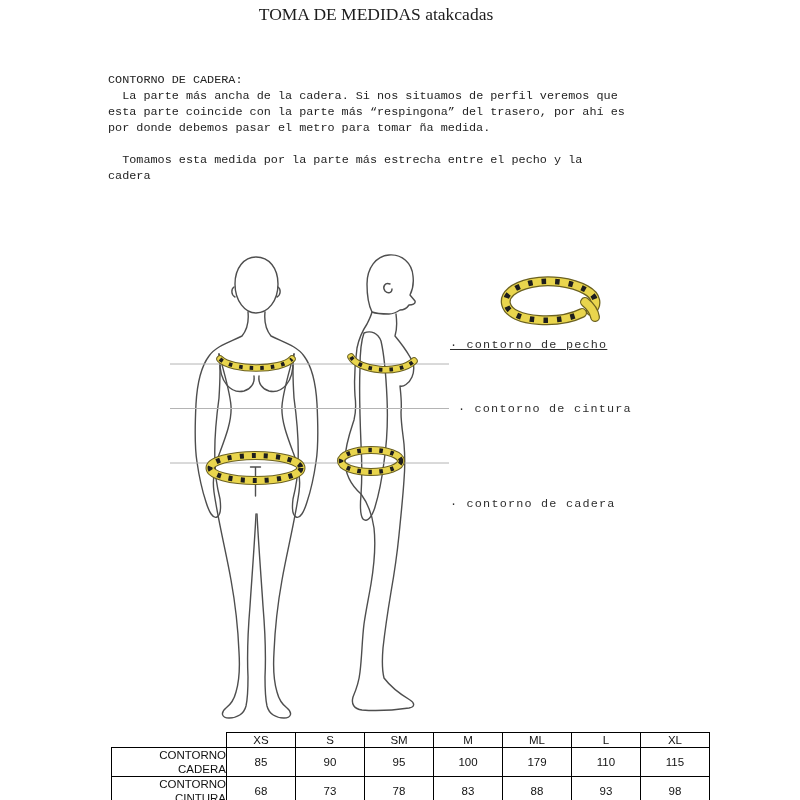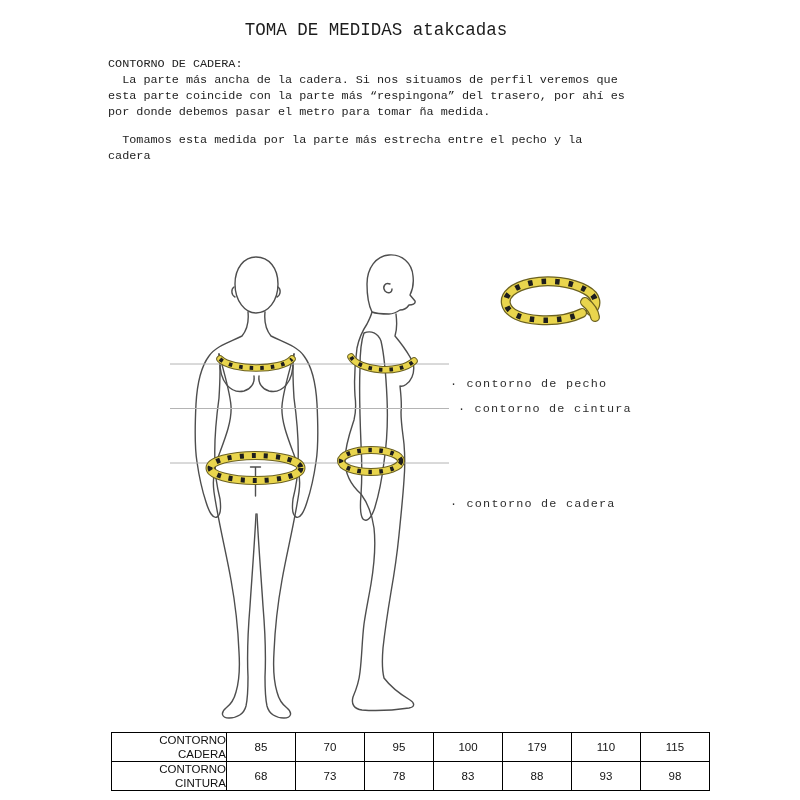--- a/index.html
+++ b/index.html
@@ -1,39 +1,39 @@
 <!DOCTYPE html>
 <html><head>
 <meta charset="utf-8">
 <style>
   html,body{margin:0;padding:0;}
   body{
     width:800px;height:800px;background:#ffffff;position:relative;
     overflow:hidden;font-family:"Liberation Sans",sans-serif;
   }
   .title{
-    position:absolute;top:20px;left:376px;transform:translateX(-50%);
-    font-family:Liberation Mono, monospace;font-size:17.5px;color:#1c1c1c;
+    position:absolute;top:4px;left:376px;transform:translateX(-50%);
+    font-family:Liberation Serif, serif;font-size:17.5px;color:#1c1c1c;
     white-space:nowrap;
   }
   .text-block{
     position:absolute;left:108px;top:56px;width:580px;
     font-family:"Liberation Mono","DejaVu Sans Mono",monospace;
     font-size:11.8px;line-height:16px;color:#232323;
   }
-  .section{margin:0 0 12px 0;}
+  .section{margin:16px 0 12px 0;}
   .section-heading{white-space:pre;}
   .section-body{white-space:pre-wrap;}
   .figure-area{position:absolute;left:0;top:0;width:800px;height:800px;}
   .fig-label{
     position:absolute;height:16px;line-height:16px;white-space:nowrap;
     font-family:"Liberation Mono","DejaVu Sans Mono",monospace;
     font-size:11.8px;letter-spacing:1.2px;color:#2e2e2e;
   }
-  .lbl-pecho{left:450px;top:376px;}
+  .lbl-pecho{left:450px;top:337px;text-decoration:underline;}
   .lbl-cintura{left:458px;top:401px;}
   .lbl-cadera{left:450px;top:454px;margin-top:42px;}
   .figline{fill:none;stroke:#4e4e4e;stroke-width:1.4;stroke-linecap:round;stroke-linejoin:round;}
   .leader{stroke:#b4b4b4;stroke-width:1;}
   .tape-outline{fill:none;stroke:#6b6120;stroke-linecap:round;}
   .tape-fill{fill:none;stroke:#e9d54d;stroke-linecap:round;}
   .tape-marks{fill:none;stroke:#1e1e1e;}
   table.size-table{
     position:absolute;left:111px;top:732px;border-collapse:collapse;table-layout:fixed;
   }
@@ -119,24 +119,34 @@
     <path class="tape-fill" stroke-width="7.5" d="M 585,302 C 590,306 594,311 595,317"></path>
   </g>
 </svg>
 
 <div class="fig-label lbl-pecho">· contorno de pecho</div>
 <div class="fig-label lbl-cintura">· contorno de cintura</div>
 <div class="fig-label lbl-cadera">· contorno de cadera</div>
 
 <table class="size-table">
   <tbody>
+      <tr>
+    <td class="corner"></td>
+    <th>XS</th>
+    <th>S</th>
+    <th>SM</th>
+    <th>M</th>
+    <th>ML</th>
+    <th>L</th>
+    <th>XL</th>
+  </tr>
   <tr>
     <td class="rowlabel">CONTORNO CADERA</td>
     <td>85</td>
-    <td>70</td>
+    <td>90</td>
     <td>95</td>
     <td>100</td>
     <td>179</td>
     <td>110</td>
     <td>115</td>
   </tr>
   <tr>
     <td class="rowlabel">CONTORNO CINTURA</td>
     <td>68</td>
     <td>73</td>

